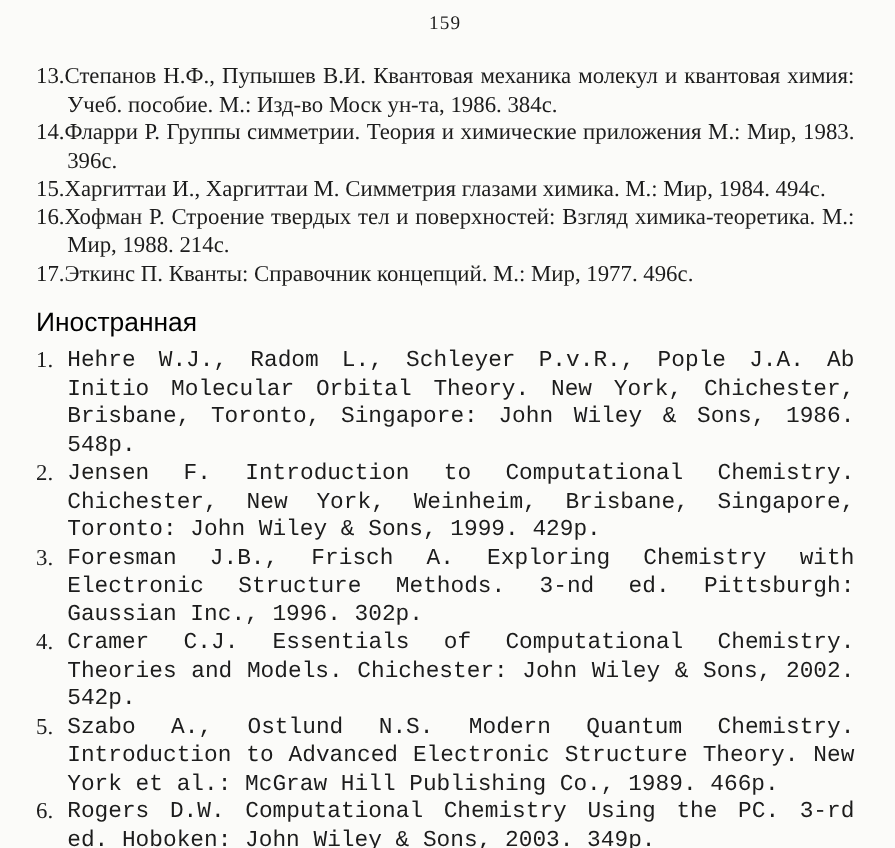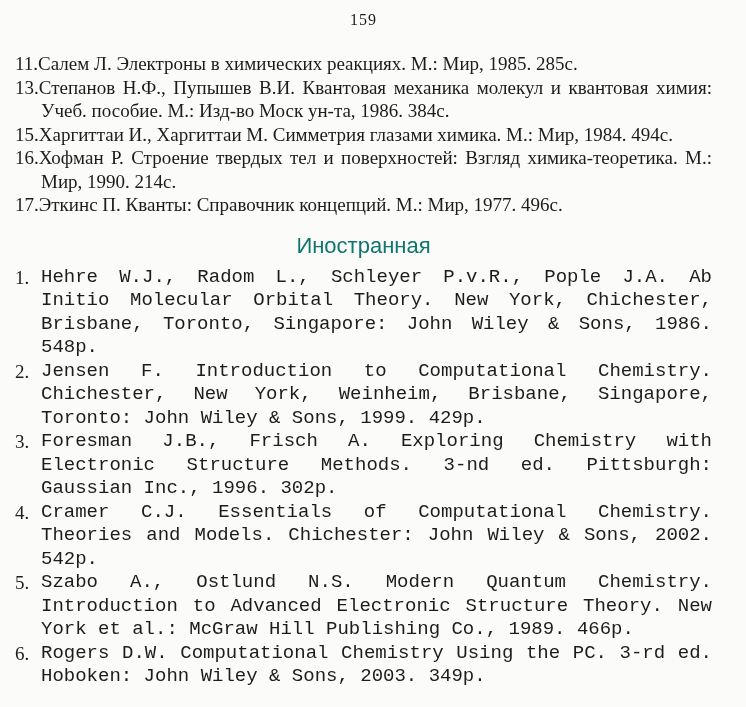--- a/index.html
+++ b/index.html
@@ -11,21 +11,21 @@
     height: 707px;
     background: #fbfbf9;
     overflow: hidden;
     font-family: "Liberation Serif", serif;
     color: #1c1c1c;
   }
   .page {
     box-sizing: border-box;
     width: 746px;
     height: 707px;
-    padding: 10px 34px 0 15px;
+    padding: 10px 34px 0 30px;
   }
   .page-number {
     text-align: center;
     font-size: 16px;
     line-height: 20px;
     letter-spacing: 1px;
     margin-bottom: 22px;
   }
   .ref-list {
     margin: 0;
@@ -53,42 +53,41 @@
     flex: 1 1 auto;
     text-align: justify;
     hyphens: manual;
     font-family: Liberation Mono, monospace;
   }
   .section-heading {
     font-family: "Liberation Sans", sans-serif;
     font-size: 22px;
     line-height: 26px;
     margin: 16px 0 7px 0;
-    color: #0f766e;
-    text-align: center;
+    color: #000000;
   }
 </style>
 </head>
 <body>
 
 <div class="page">
 
   <div class="page-number">159</div>
 
   <div class="ref-list">
 
-      <div class="ref-ru"><span class="ref-num">11.</span><span class="ref-text">Салем Л. Электроны в химических реакциях. М.: Мир, 1985. 285с.</span></div>
 
 
       <div class="ref-ru"><span class="ref-num">13.</span><span class="ref-text">Степанов Н.Ф., Пупышев В.И. Квантовая механика молекул и квантовая химия: Учеб. пособие. М.: Изд-во Моск ун-та, 1986. 384с.</span></div>
 
+      <div class="ref-ru"><span class="ref-num">14.</span><span class="ref-text">Фларри Р. Группы симметрии. Теория и химические приложения М.: Мир, 1983. 396с.</span></div>
 
       <div class="ref-ru"><span class="ref-num">15.</span><span class="ref-text">Харгиттаи И., Харгиттаи М. Симметрия глазами химика. М.: Мир, 1984. 494с.</span></div>
 
-      <div class="ref-ru"><span class="ref-num">16.</span><span class="ref-text">Хофман Р. Строение твердых тел и поверхностей: Взгляд химика-теоретика. М.: Мир, 1990. 214с.</span></div>
+      <div class="ref-ru"><span class="ref-num">16.</span><span class="ref-text">Хофман Р. Строение твердых тел и поверхностей: Взгляд химика-теоретика. М.: Мир, 1988. 214с.</span></div>
 
       <div class="ref-ru"><span class="ref-num">17.</span><span class="ref-text">Эткинс П. Кванты: Справочник концепций. М.: Мир, 1977. 496с.</span></div>
     </div>
 
   <div class="section-heading">Иностранная</div>
 
   <div class="ref-list">
 
       <div class="ref-en">
         <span class="ref-num">1.</span>

